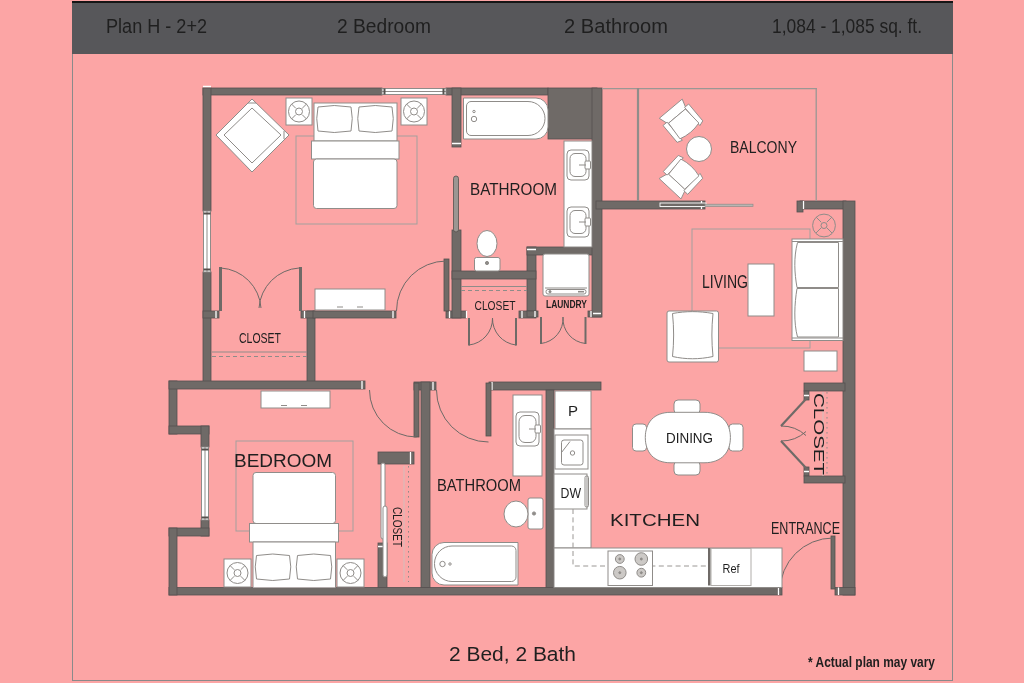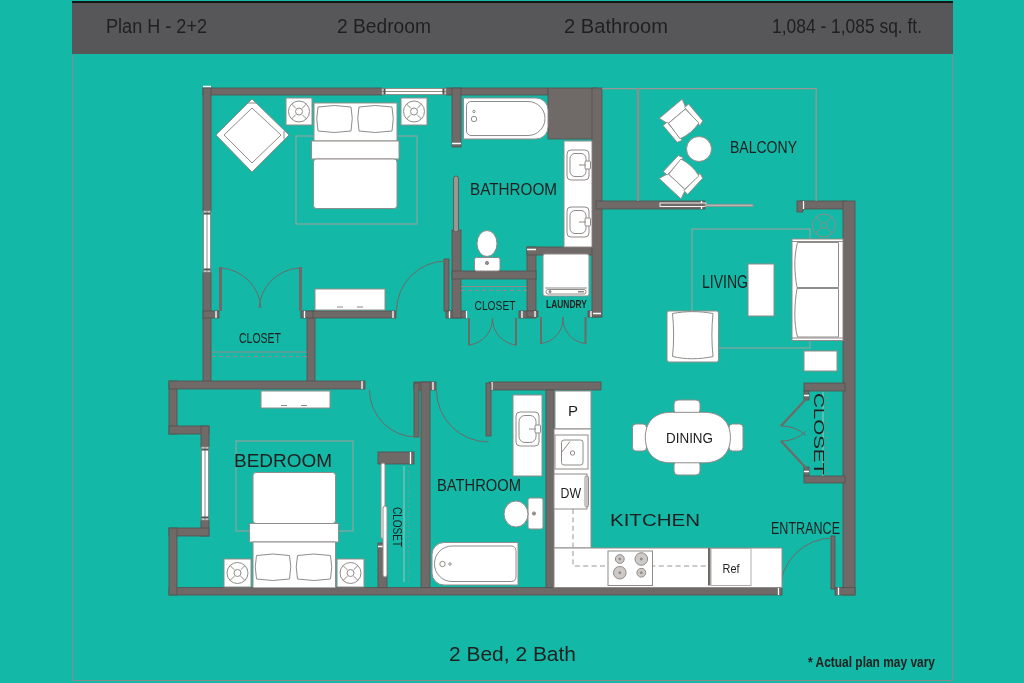--- a/index.html
+++ b/index.html
@@ -1,16 +1,16 @@
 <!DOCTYPE html>
 <html><head>
 <meta charset="utf-8">
 <style>
   html,body{margin:0;padding:0;background:#ffffff;}
-  .page{position:relative;width:1024px;height:683px;background:#14b8a6;font-family:"Liberation Sans",sans-serif;overflow:hidden;text-align:right;}
+  .page{position:relative;width:1024px;height:683px;background:#fca5a5;font-family:"Liberation Sans",sans-serif;overflow:hidden;text-align:right;}
   .frame{position:absolute;left:72px;top:1px;width:879px;height:678px;border:1px solid #8a8a8a;}
   .header{position:absolute;left:72px;top:1px;width:881px;height:51px;background:#57575a;border-top:2px solid #151515;}
   svg text{fill:#1f1f1f;font-family:"Liberation Sans",sans-serif;}
 </style>
 </head>
 <body>
 <div class="page">
 
   <div class="frame"></div>
 

